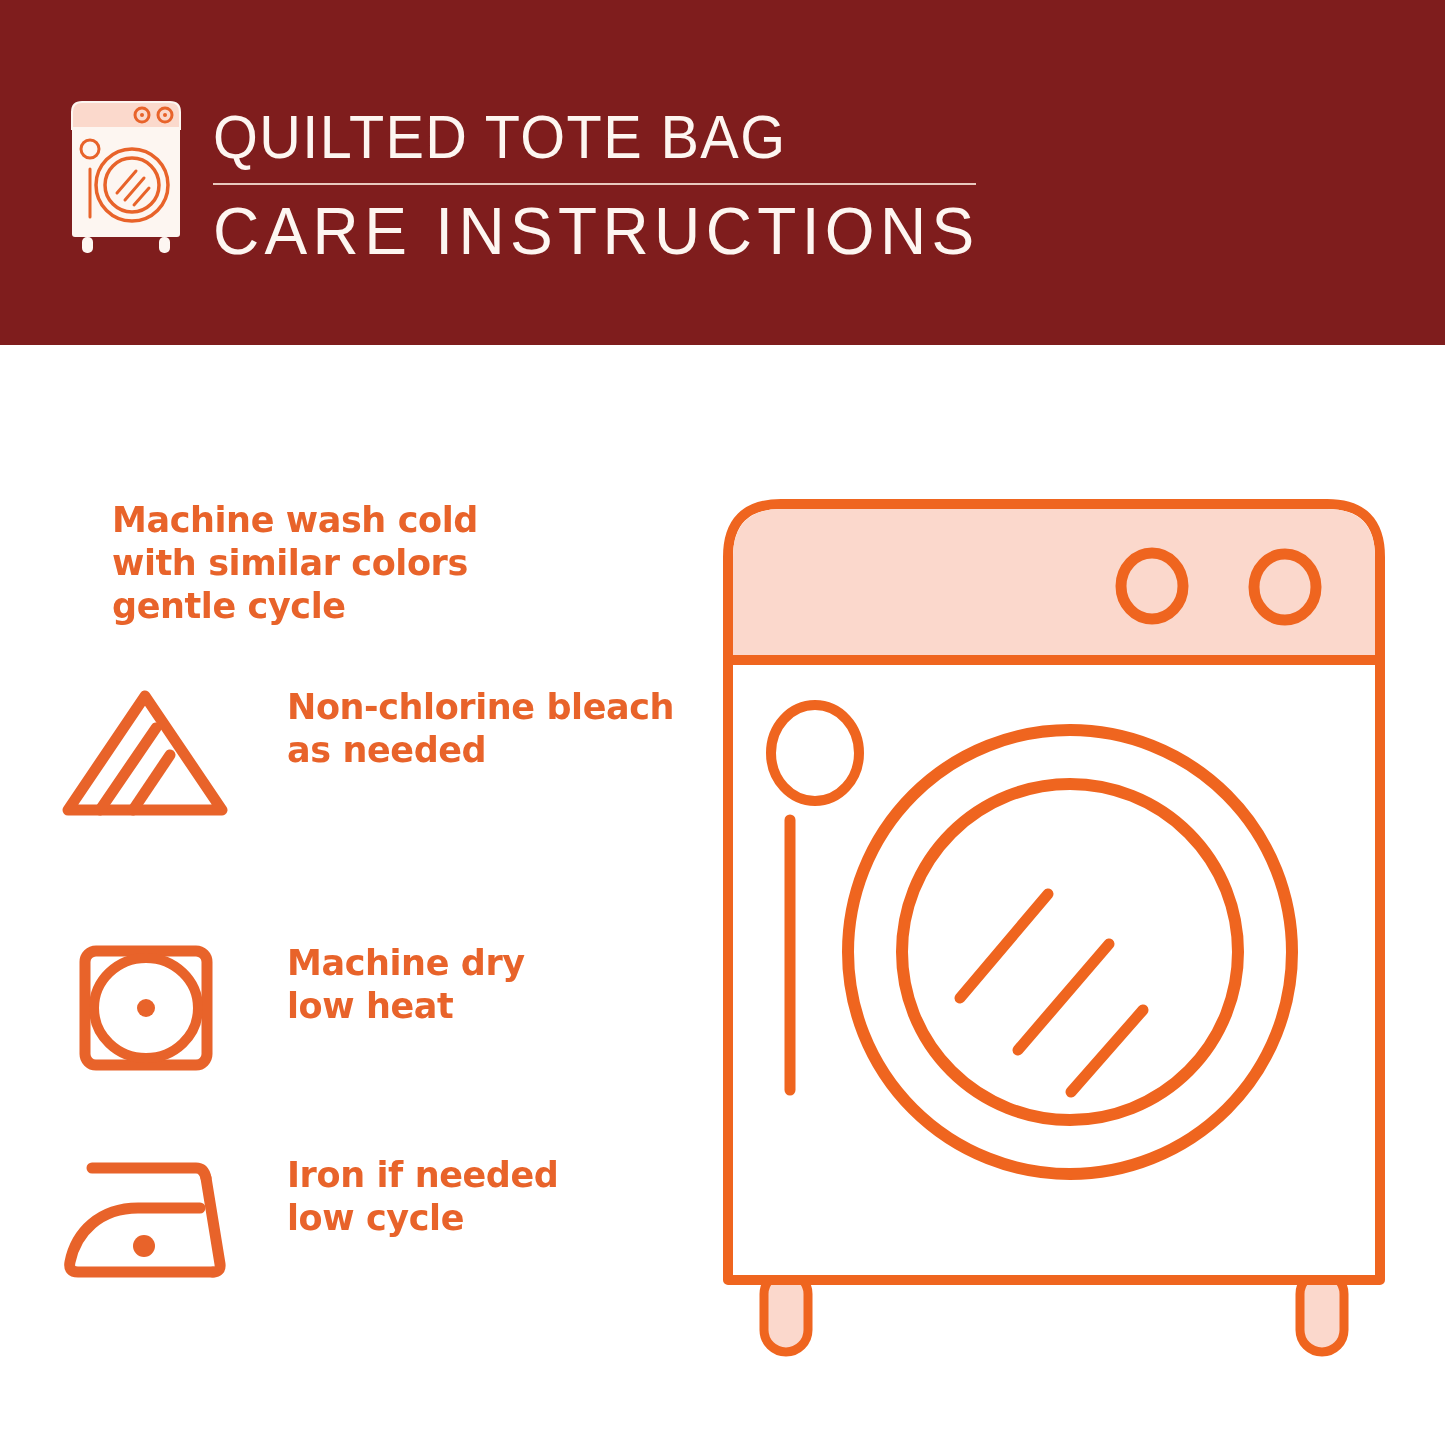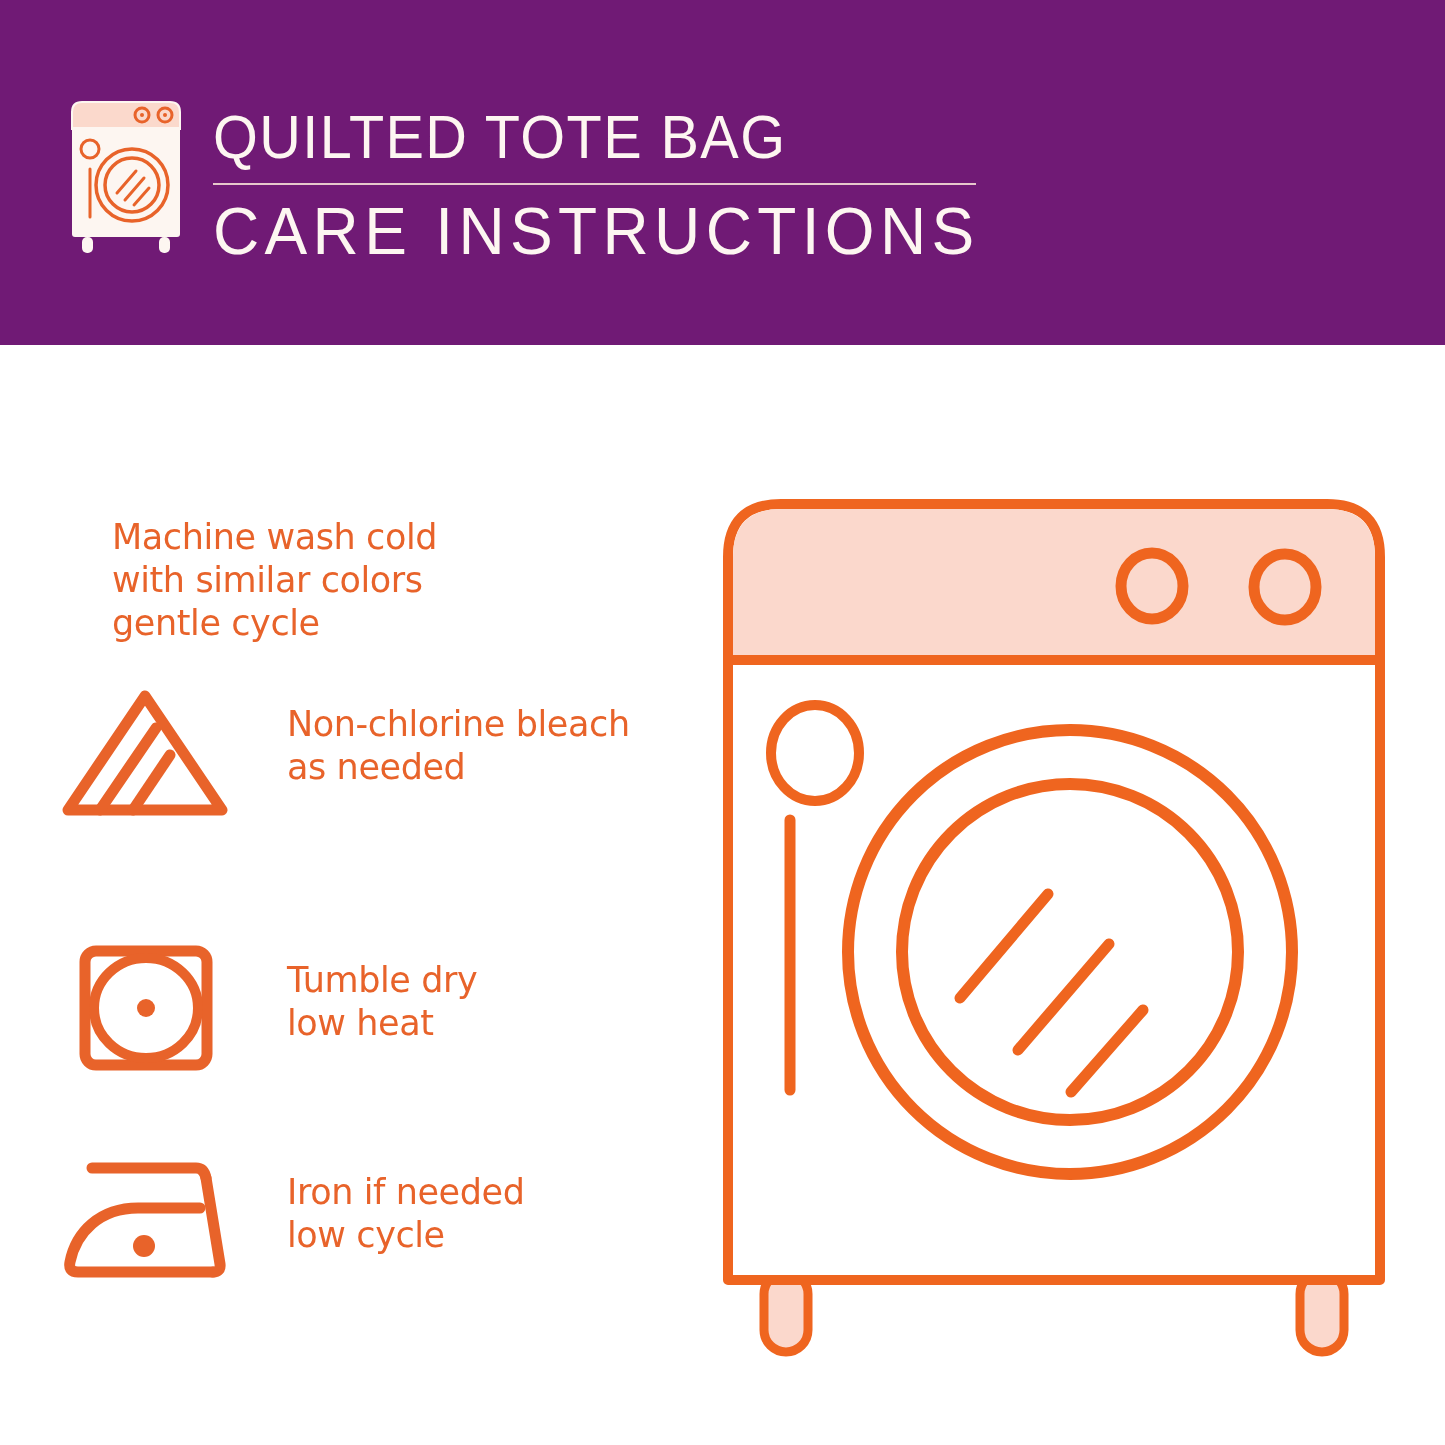--- a/index.html
+++ b/index.html
@@ -18,21 +18,21 @@
     height: 1445px;
     background: #ffffff;
   }
 
   
   #header-band {
     position: absolute;
     left: 0; top: 0;
     width: 1445px;
     height: 345px;
-    background: #701a75;
+    background: #7f1d1d;
   }
 
   #header-logo {
     position: absolute;
     left: 64px;
     top: 97px;
     width: 124px;
     height: 160px;
   }
 
@@ -92,25 +92,24 @@
     align-items: center;
     justify-content: flex-start;
   }
 
   .care-label {
     margin-left: 52px;
     color: #e8632a;
     font-family: "DejaVu Sans", sans-serif;
     font-size: 35px;
     line-height: 43px;
-    font-weight: 400;
+    font-weight: 700;
     letter-spacing: -0.4px;
     padding-top: 4px;
     white-space: pre-line;
-    margin-top: 17px;
   }
 
   #row-wash   { top: 495px; }
   #row-bleach { top: 682px; }
   #row-dry    { top: 938px; }
   #row-iron   { top: 1150px; }
 
   
   #machine-illustration {
     position: absolute;
@@ -189,21 +188,21 @@
     <div class="care-symbol">
       <svg width="175" height="140" viewBox="0 0 175 140" fill="none" xmlns="http://www.w3.org/2000/svg">
 
         <rect x="25" y="13" width="122" height="114" rx="11" stroke="#e8632a" stroke-width="11" fill="none"></rect>
 
         <ellipse cx="86" cy="70" rx="52" ry="50" stroke="#e8632a" stroke-width="10" fill="none"></ellipse>
 
         <circle cx="86" cy="70" r="9" fill="#e8632a"></circle>
       </svg>
     </div>
-    <div class="care-label">Tumble dry
+    <div class="care-label">Machine dry
 low heat</div>
   </div>
 
   <div class="care-row" id="row-iron">
     <div class="care-symbol">
       <svg width="175" height="140" viewBox="0 0 175 140" fill="none" xmlns="http://www.w3.org/2000/svg">
 
         <path d="M32 18 L136 18 Q144 18 146 28" stroke="#e8632a" stroke-width="11" stroke-linecap="round" stroke-linejoin="round" fill="none"></path>
 
         <path d="M146 28 L160 114 Q161 122 153 122" stroke="#e8632a" stroke-width="11" stroke-linecap="round" stroke-linejoin="round" fill="none"></path>

